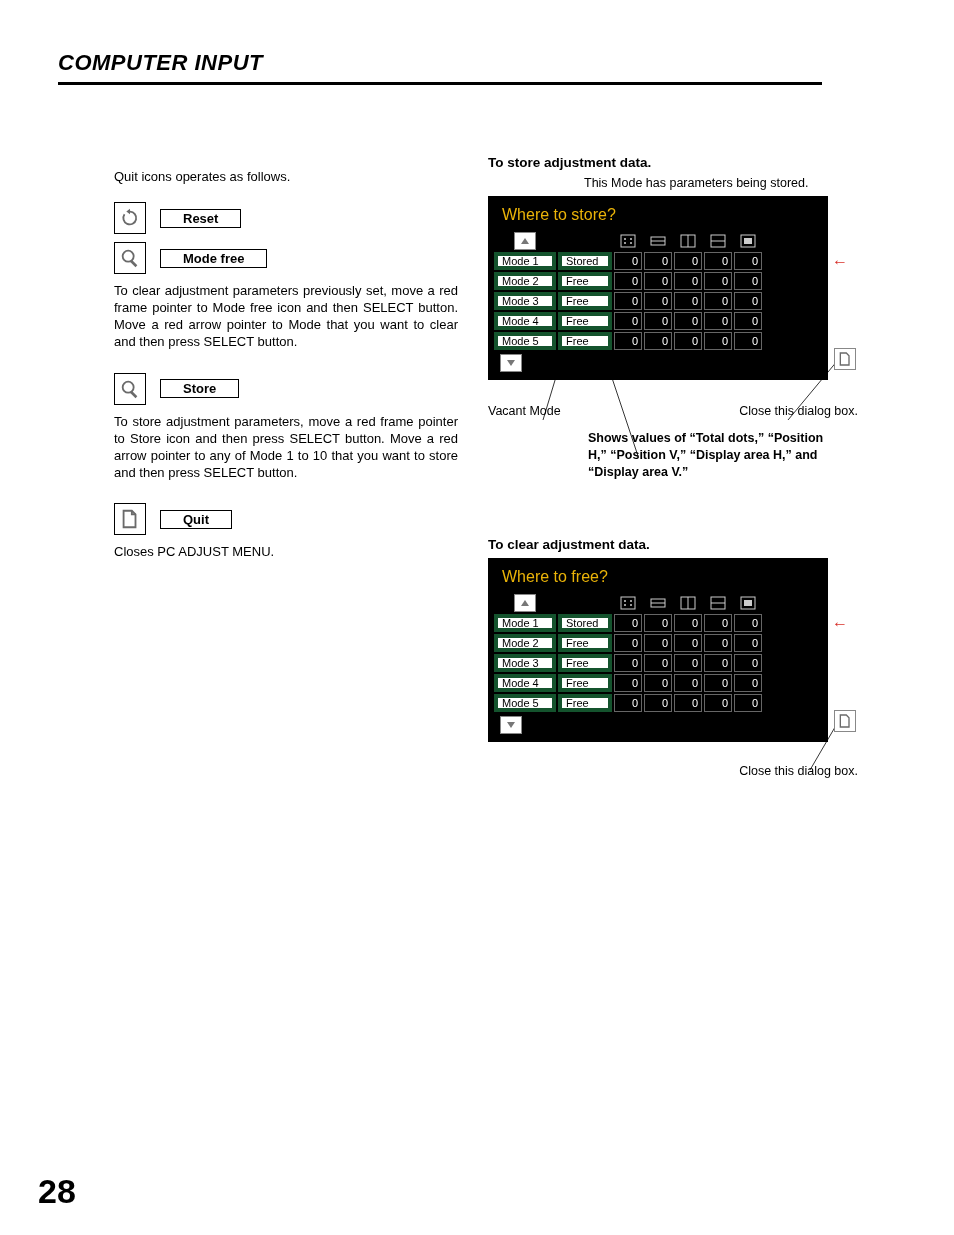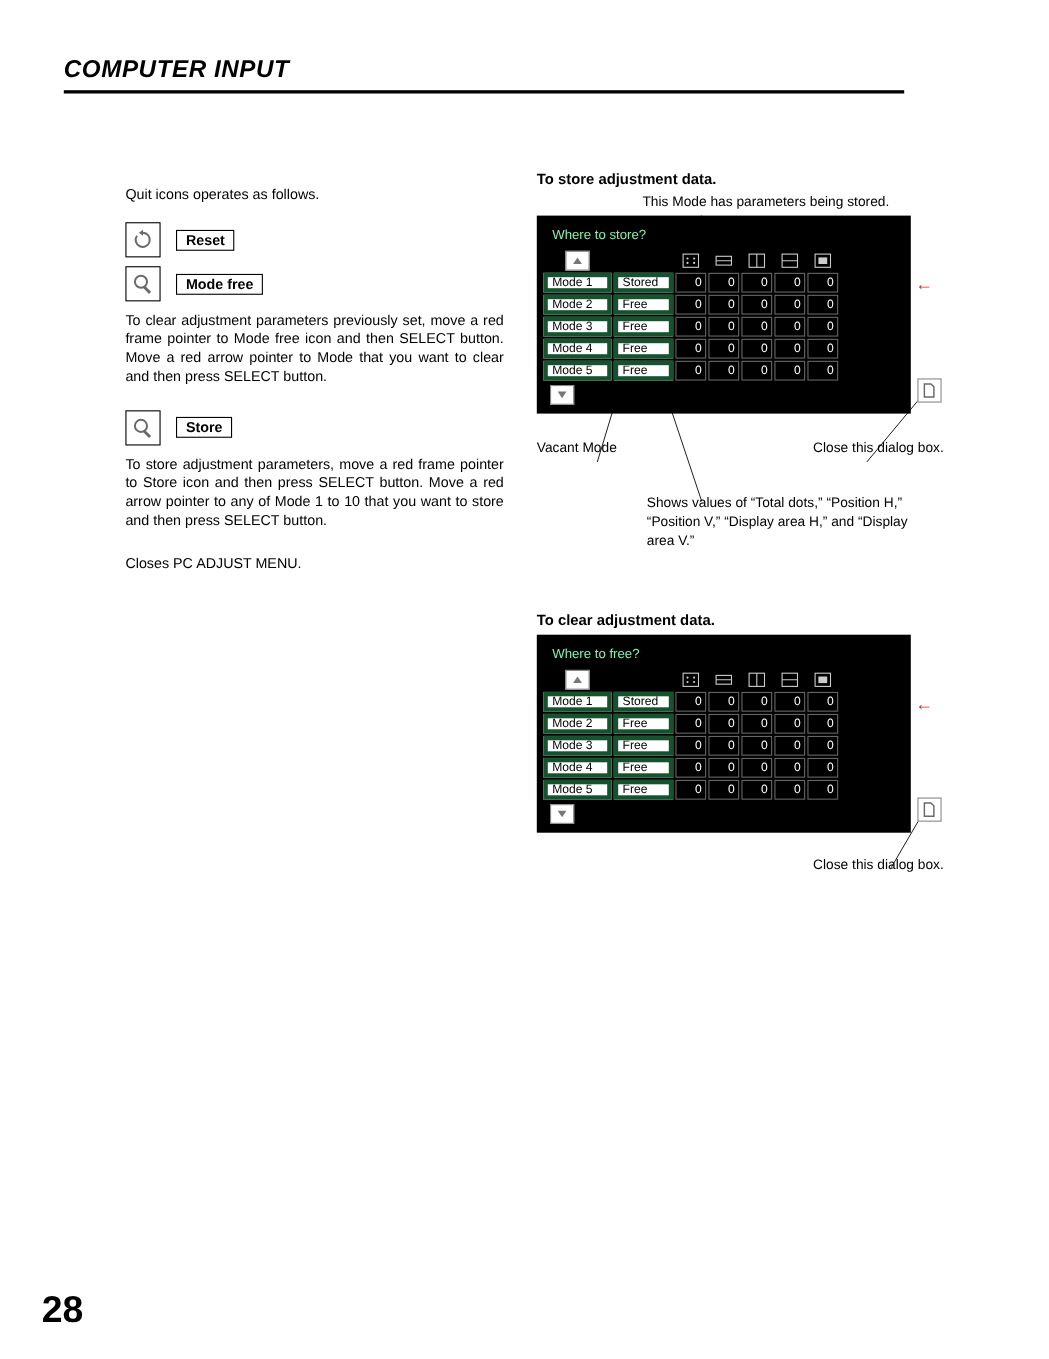--- a/index.html
+++ b/index.html
@@ -41,21 +41,21 @@
   .icon-block { display: flex; align-items: center; gap: 14px; margin: 0 0 8px 0; }
   .icon-box {
     width: 32px; height: 32px;
     border: 1px solid #000;
     display: flex; align-items: center; justify-content: center;
     background: #fff;
   }
   .icon-box svg { width: 22px; height: 22px; }
   .label-box {
     border: 1px solid #000;
-    padding: 1px 8px;
+    padding: 1px 22px;
     font-size: 13px;
     font-weight: bold;
   }
   .desc {
     font-size: 13px;
     line-height: 1.32;
     margin: 0 0 22px 0;
     text-align: justify;
   }
 
@@ -71,21 +71,21 @@
   .dialog-wrap { position: relative; margin: 2px 0 0 0; }
 
   .dialog {
     background: #000;
     color: #fff;
     width: 340px;
     padding: 6px 6px 8px 6px;
     position: relative;
   }
   .dialog-title {
-    color: #86efac; font-size: 12px;
+    color: #eab308; font-size: 16px;
     padding: 4px 8px 8px 8px;
   }
   .grid {
     display: grid;
     grid-template-columns: 62px 54px 28px 28px 28px 28px 28px;
     gap: 2px;
     align-items: stretch;
   }
   .grid .hcell, .grid .cell {
     background: #000;
@@ -137,22 +137,23 @@
     display: flex;
     justify-content: space-between;
     font-size: 12.5px;
     margin-top: 24px;
     width: 370px;
     text-align: center;
   }
   .callouts-para {
     font-size: 12.5px;
     line-height: 1.35;
-    margin: 35px 0 0 100px;
+    margin: 12px 0 0 100px;
     width: 240px;
+    font-weight: bold;
   }
   .callout-close2 {
     font-size: 12.5px;
     text-align: right;
     width: 370px;
     margin-top: 22px;
   }
 
   .leader-line { stroke: #000; stroke-width: 0.8; fill: none; }
   svg.overlay { position: absolute; left: 0; top: 0; pointer-events: none; }
@@ -202,20 +203,29 @@
         <div class="icon-box">
           <svg viewBox="0 0 24 24">
               <circle cx="10" cy="10" r="6" fill="none" stroke="#6a6a6a" stroke-width="2"></circle>
               <polygon points="14,14 20,20 18,22 12,16" fill="#6a6a6a"></polygon>
             </svg>
         </div>
         <div class="label-box">Store</div>
       </div>
       <div class="desc">To store adjustment parameters, move a red frame pointer to Store icon and then press SELECT button.  Move a red arrow pointer to any of Mode 1 to 10 that you want to store and then press SELECT button.</div>
 
+      <div class="icon-block">
+        <div class="icon-box">
+          <svg viewBox="0 0 24 24">
+              <path d="M5 3 L14 3 L18 7 L18 21 L5 21 Z" fill="none" stroke="#6a6a6a" stroke-width="2"></path>
+              <path d="M14 3 L14 7 L18 7" fill="none" stroke="#6a6a6a" stroke-width="2"></path>
+            </svg>
+        </div>
+        <div class="label-box">Quit</div>
+      </div>
       <div class="desc">Closes PC ADJUST MENU.</div>
     </div>
 
     <div class="col-right">
 
       <div class="section-head">To store adjustment data.</div>
       <div class="callout-top">This Mode has parameters being stored.</div>
 
       <div class="dialog-wrap">
         <svg class="overlay" width="380" height="260">

